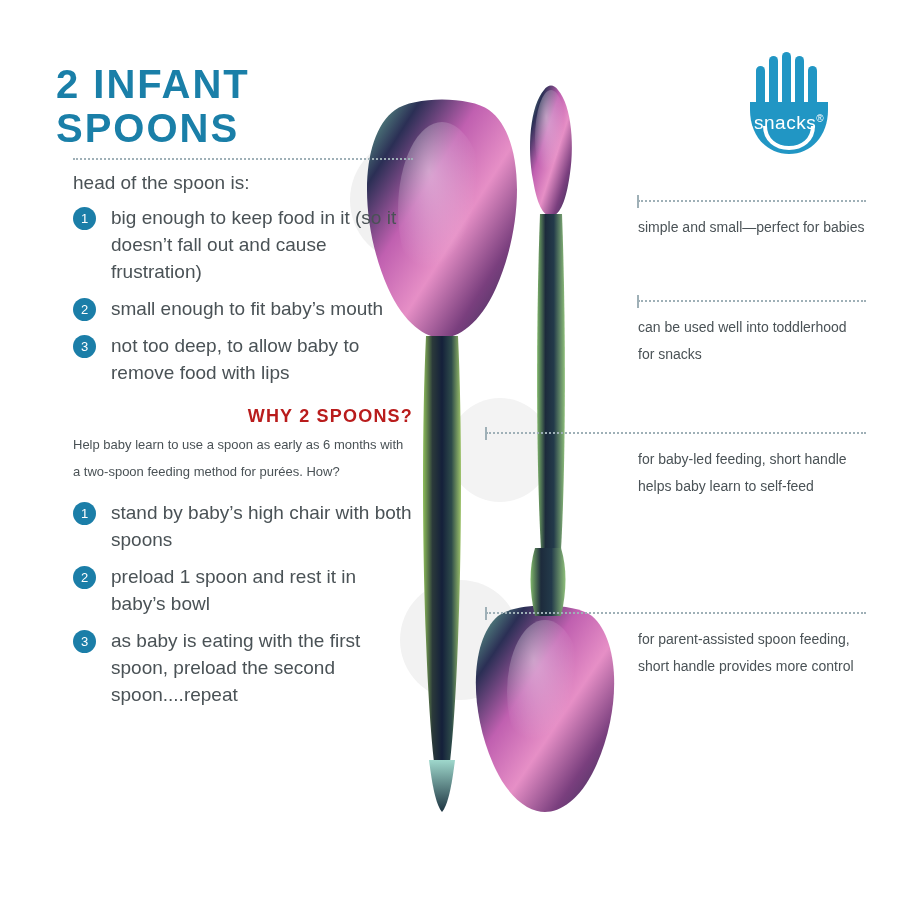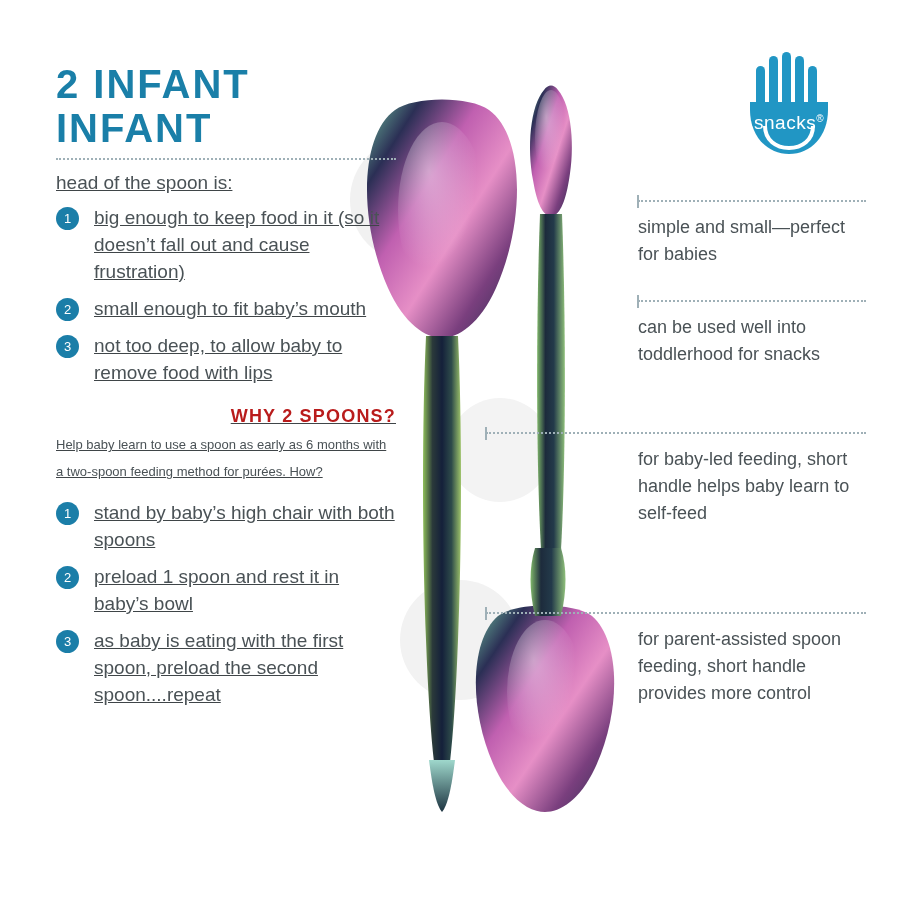--- a/index.html
+++ b/index.html
@@ -54,24 +54,23 @@
     font-weight: normal;
   }
   .logo-dot {
     font-size: 10px;
     vertical-align: super;
   }
 
   
   .left-col {
     position: absolute;
-    left: 56px;
+    left: 73px;
     top: 158px;
     width: 340px;
-    text-decoration: underline;
   }
   .dot-rule {
     border-top: 2px dotted #9fb0b7;
     height: 0;
     margin: 0 0 10px 0;
   }
   .lead {
     font-size: 19px;
     line-height: 26px;
     color: #4a5256;
@@ -115,21 +114,21 @@
     font-size: 13px;
     line-height: 27px;
     color: #4a5256;
     margin: 0 0 14px 0;
   }
 
   
   .callout {
     position: absolute;
     width: 228px;
-    font-size: 18px;
+    font-size: 14px;
     line-height: 27px;
     color: #4a5256;
   }
   .callout .rule {
     position: relative;
     border-top: 2px dotted #9fb0b7;
     height: 0;
     margin-bottom: 12px;
   }
   .callout .rule::before {
@@ -162,21 +161,21 @@
     pointer-events: none;
   }
 </style>
 </head>
 <body>
 
 <div class="page">
 
   <div class="title">
     <span>2 INFANT</span>
-    <span class="l2">INFANT</span>
+    <span class="l2">SPOONS</span>
   </div>
 
   <div class="logo">
     <svg width="120" height="120" viewBox="0 0 120 120">
       <g fill="#2196c4">
         <rect x="24" y="18" width="9" height="42" rx="4.5"></rect>
         <rect x="37" y="8" width="9" height="52" rx="4.5"></rect>
         <rect x="50" y="4" width="9" height="56" rx="4.5"></rect>
         <rect x="63" y="8" width="9" height="52" rx="4.5"></rect>
         <rect x="76" y="18" width="9" height="42" rx="4.5"></rect>

